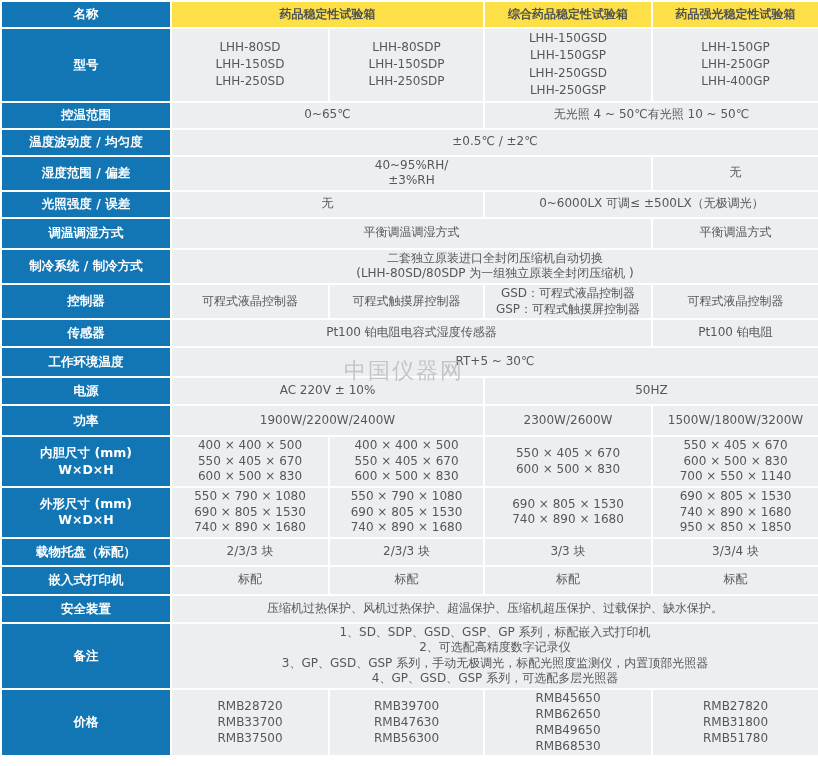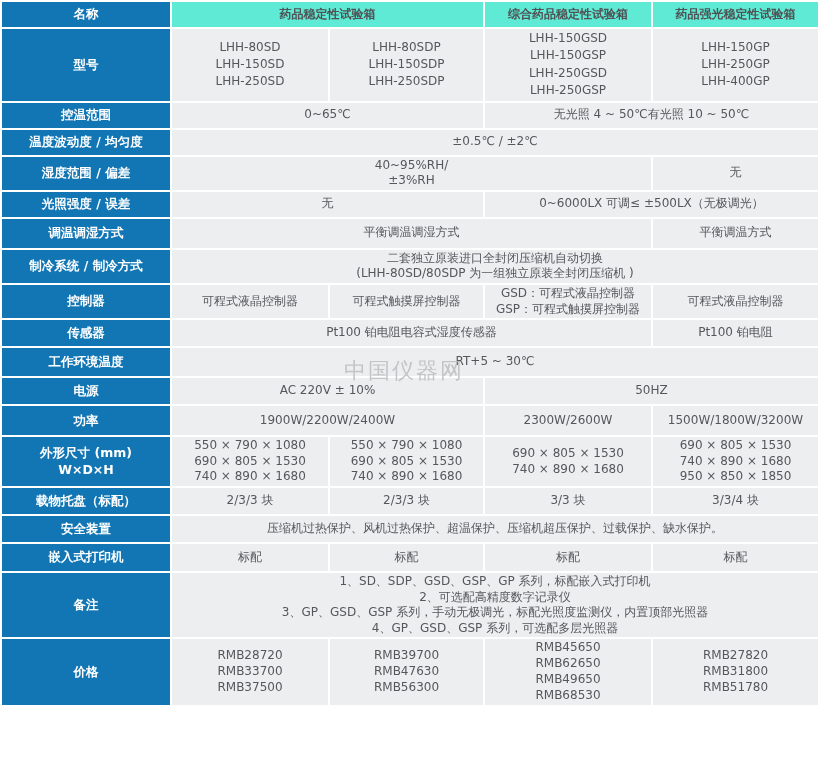--- a/index.html
+++ b/index.html
@@ -28,21 +28,21 @@
     overflow:hidden;
   }
   td.lbl {
     background:#1276b4;
     color:#ffffff;
     font-weight:bold;
     font-size:12.5px;
     margin-left:45px;
   }
   tr.head td.colh {
-    background:#5eead4;
+    background:#fde047;
     font-weight:bold;
     color:#4f5153;
     margin-top:10px;
   }
   tr.models td { line-height:1.45; }
   tr.price td  { line-height:1.32; }
   .watermark {
     position:absolute;
     left:344px;
     top:356px;
@@ -156,20 +156,35 @@
     </tr>
 
     <tr style="height:31px">
       <td class="lbl">功率</td>
       <td colspan="2">1900W/2200W/2400W</td>
       <td>2300W/2600W</td>
       <td>1500W/1800W/3200W</td>
     </tr>
 
 
+    <tr style="height:45px">
+      <td class="lbl">内胆尺寸 (mm)
+W×D×H</td>
+      <td>400 × 400 × 500
+550 × 405 × 670
+600 × 500 × 830</td>
+      <td>400 × 400 × 500
+550 × 405 × 670
+600 × 500 × 830</td>
+      <td>550 × 405 × 670
+600 × 500 × 830</td>
+      <td>550 × 405 × 670
+600 × 500 × 830
+700 × 550 × 1140</td>
+    </tr>
 
     <tr style="height:45px">
       <td class="lbl">外形尺寸 (mm)
 W×D×H</td>
       <td>550 × 790 × 1080
 690 × 805 × 1530
 740 × 890 × 1680</td>
       <td>550 × 790 × 1080
 690 × 805 × 1530
 740 × 890 × 1680</td>
@@ -181,31 +196,31 @@
     </tr>
 
     <tr style="height:28px">
       <td class="lbl">载物托盘（标配）</td>
       <td>2/3/3 块</td>
       <td>2/3/3 块</td>
       <td>3/3 块</td>
       <td>3/3/4 块</td>
     </tr>
 
+    <tr style="height:29px">
+      <td class="lbl">嵌入式打印机</td>
+      <td>标配</td>
+      <td>标配</td>
+      <td>标配</td>
+      <td>标配</td>
+    </tr>
+
     <tr style="height:28px">
       <td class="lbl">安全装置</td>
       <td colspan="4">压缩机过热保护、风机过热保护、超温保护、压缩机超压保护、过载保护、缺水保护。</td>
-    </tr>
-
-    <tr style="height:29px">
-      <td class="lbl">嵌入式打印机</td>
-      <td>标配</td>
-      <td>标配</td>
-      <td>标配</td>
-      <td>标配</td>
     </tr>
 
     <tr style="height:64px">
       <td class="lbl">备注</td>
       <td colspan="4">1、SD、SDP、GSD、GSP、GP 系列，标配嵌入式打印机
 2、可选配高精度数字记录仪
 3、GP、GSD、GSP 系列，手动无极调光，标配光照度监测仪，内置顶部光照器
 4、GP、GSD、GSP 系列，可选配多层光照器</td>
     </tr>
 

